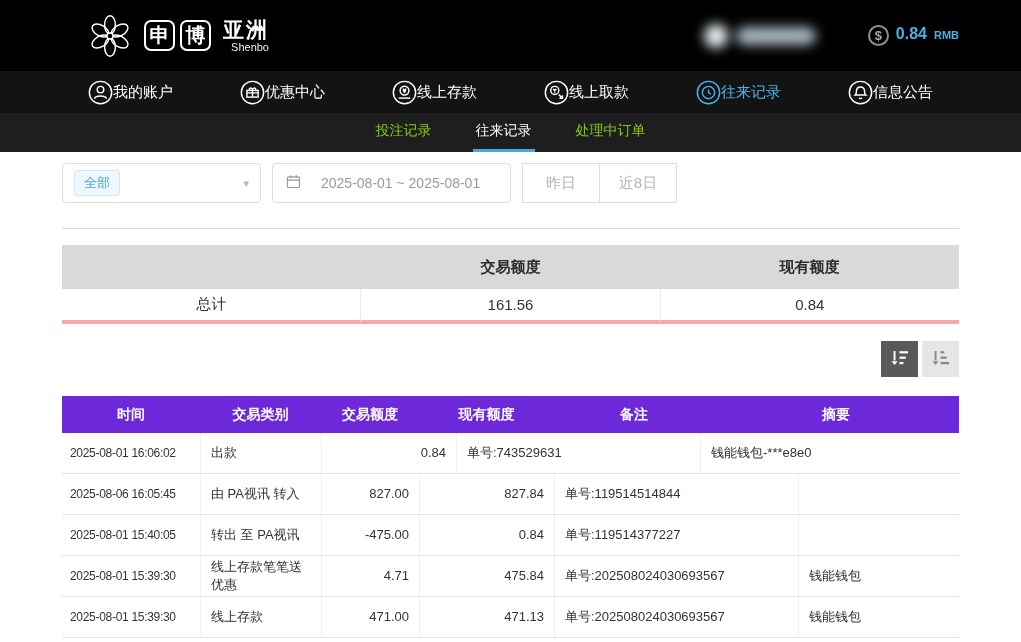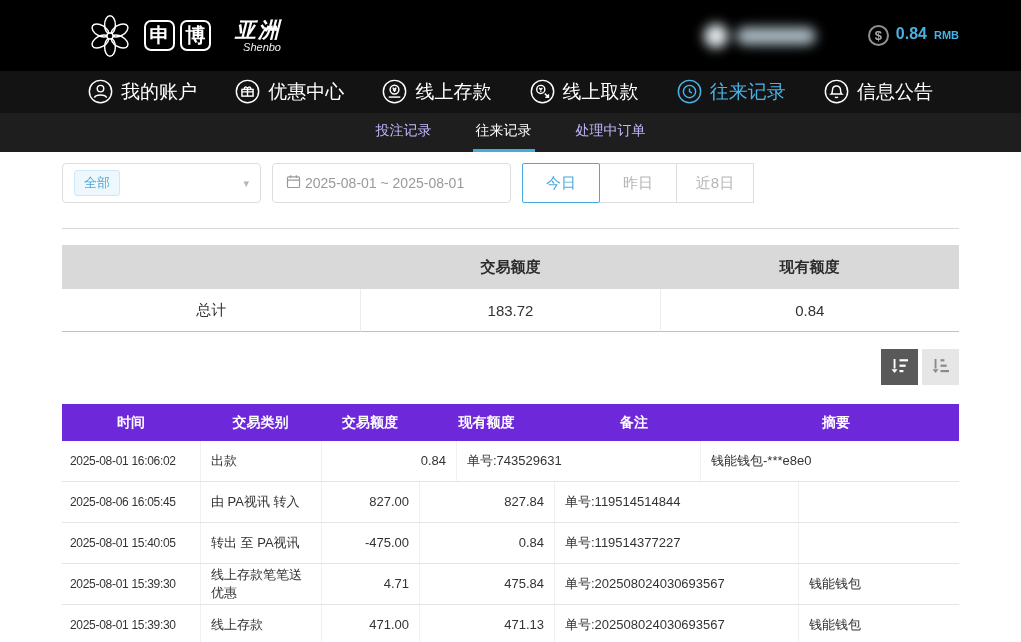--- a/index.html
+++ b/index.html
@@ -6,74 +6,74 @@
   html,body { width:1021px; height:642px; overflow:hidden; background:#fff;
     font-family:"Liberation Sans", sans-serif; }
 
   
   .header { height:71px; background:#000; display:flex; align-items:center; padding:0 62px 0 85px; }
   .logo { display:flex; align-items:center; gap:9px; }
   .logo-flower svg { width:50px; height:50px; display:block; }
   .logo-boxes { display:flex; gap:5px; }
   .logo-box { width:31px; height:31px; border:2px solid #fff; border-radius:7px; color:#fff;
     font-size:20px; font-weight:bold; display:flex; align-items:center; justify-content:center; }
-  .logo-right { color:#fff; margin-left:15px;font-style:italic; }
+  .logo-right { color:#fff; margin-left:3px; }
   .logo-cn2 { font-size:21px; font-weight:bold; letter-spacing:2px; line-height:1.1; }
   .logo-en { font-size:11px; color:#f0f0f0; text-align:right; }
   .header-right { margin-left:auto; display:flex; align-items:center; }
   .user-blur { display:flex; align-items:center; gap:8px; filter:blur(6px); margin-right:52px; cursor:pointer; }
   .user-blur .avatar { width:24px; height:24px; border-radius:50%; background:#e3ebee; }
   .user-blur .bar { width:80px; height:18px; border-radius:9px; background:#a8b7bf; }
   .balance { display:flex; align-items:baseline; gap:7px; }
   .dollar-ico { width:21px; height:21px; border-radius:50%; border:2px solid #8f8f8f; color:#a8a8a8;
     font-size:13px; font-weight:bold; display:flex; align-items:center; justify-content:center;
     align-self:center; }
   .balance-amt { color:#49b0e4; font-size:16px; font-weight:bold; }
   .balance-cur { color:#49b0e4; font-size:11px; font-weight:bold; }
 
   
   .main-nav { height:42px; background:#131313; display:flex; align-items:center;
     justify-content:space-between; padding:0 88px; }
-  .nav-item { display:flex; gap:8px; color:#fff; font-size:19px; cursor:pointer; white-space:nowrap; }
+  .nav-item { display:flex; align-items:center; color:#fff; font-size:15px; cursor:pointer; white-space:nowrap; }
   .nav-item.active { color:#4cb2e6; }
   .nav-ico svg { width:25px; height:25px; display:block; }
 
   
   .sub-nav { height:39px; background:#1e1e1e; display:flex; justify-content:center; gap:38px; }
-  .sub-tab { color:#c4b5fd; font-size:14px; display:flex; align-items:center; padding:0 3px;
+  .sub-tab { color:#84cc16; font-size:14px; display:flex; align-items:center; padding:0 3px;
     border-bottom:3px solid transparent; cursor:pointer; }
   .sub-tab.active { color:#fff; border-bottom-color:#49a9dd; }
 
   
   .content { padding:11px 62px 0; }
   .filters { display:flex; align-items:center; }
   .select-box { width:199px; height:40px; border:1px solid #ddd; border-radius:4px;
     display:flex; align-items:center; padding:0 11px; cursor:pointer; background:#fff;text-align:center; }
   .tag { background:#eef7fc; border:1px solid #cde9f7; color:#49a9dd; font-size:13px;
     border-radius:3px; padding:3px 9px; }
   .caret { margin-left:auto; color:#b5b5b5; font-size:11px; }
   .date-box { width:239px; height:40px; border:1px solid #ddd; border-radius:4px; display:flex;
-    align-items:center; gap:3px; padding:0 12px; margin-left:11px; color:#9a9a9a; font-size:14px;
+    align-items:center; gap:19px; padding:0 12px; margin-left:11px; color:#9a9a9a; font-size:14px;
     cursor:pointer; background:#fff; }
   .date-box svg { width:17px; height:17px; }
   .btn-group { display:flex; margin-left:11px; }
   .qbtn { height:40px; width:78px; background:#fff; border:1px solid #ddd; color:#b5b5b5;
     font-size:15px; cursor:pointer; font-family:inherit; }
   .qbtn + .qbtn { margin-left:-1px; }
   .qbtn.active { border-color:#49a9dd; color:#49a9dd; position:relative; z-index:1; border-radius:2px; }
   .query-btn { margin-left:11px; width:81px; height:40px; background:#54b2e4; border:none;
     border-radius:4px; color:#fff; font-size:15px; cursor:pointer; font-family:inherit; }
   .divider { border-top:1px solid #d8d8d8; margin-top:25px; }
 
   
   .summary { margin-top:16px; }
   .sum-row { display:flex; }
   .sum-cell { flex:1; display:flex; align-items:center; justify-content:center; font-size:15px; color:#333; }
   .sum-head .sum-cell { background:#d9d9d9; height:44px; font-weight:bold; color:#2b2b2b; }
-  .sum-body .sum-cell { height:43px; border-bottom:1px solid #fca5a5; border-left:1px solid #ececec; background:#fff; }
+  .sum-body .sum-cell { height:35px; border-bottom:4px solid #fca5a5; border-left:1px solid #ececec; background:#fff; }
   .sum-body .sum-cell:first-child { border-left:none; }
 
   
   .sort-row { display:flex; justify-content:flex-end; gap:4px; margin-top:17px; }
   .sort-btn { width:37px; height:36px; display:flex; align-items:center; justify-content:center; cursor:pointer; border:none; }
   .sort-btn.dark { background:#595959; color:#fff; }
   .sort-btn.light { background:#e6e6e6; color:#8a8a8a; }
   .sort-btn svg { width:20px; height:20px; }
 
   
@@ -209,37 +209,36 @@
     <div class="date-box">
       <span>
         <svg viewBox="0 0 24 24" fill="none" stroke="#9a9a9a" stroke-width="1.7">
           <rect x="3.5" y="5.5" width="17" height="15" rx="1.5"></rect>
           <path d="M3.5 10h17M8 3.2v4M16 3.2v4"></path>
         </svg>
       </span>
       <span>2025-08-01 ~ 2025-08-01</span>
     </div>
     <div class="btn-group">
-      <button class="qbtn active">今日</button>
       <button class="qbtn">昨日</button>
       <button class="qbtn">近8日</button>
     </div>
   </div>
 
   <div class="divider"></div>
 
   <div class="summary">
     <div class="sum-row sum-head">
       <div class="sum-cell"></div>
       <div class="sum-cell">交易额度</div>
       <div class="sum-cell">现有额度</div>
     </div>
     <div class="sum-row sum-body">
       <div class="sum-cell">总计</div>
-      <div class="sum-cell">183.72</div>
+      <div class="sum-cell">161.56</div>
       <div class="sum-cell">0.84</div>
     </div>
   </div>
 
   <div class="sort-row">
     <button class="sort-btn dark">
       <span>
         <svg viewBox="0 0 20 20" fill="currentColor">
           <rect x="3.6" y="3" width="1.9" height="9.5"></rect>
           <path d="M4.55 17L1.5 13.2h6.1z"></path>

